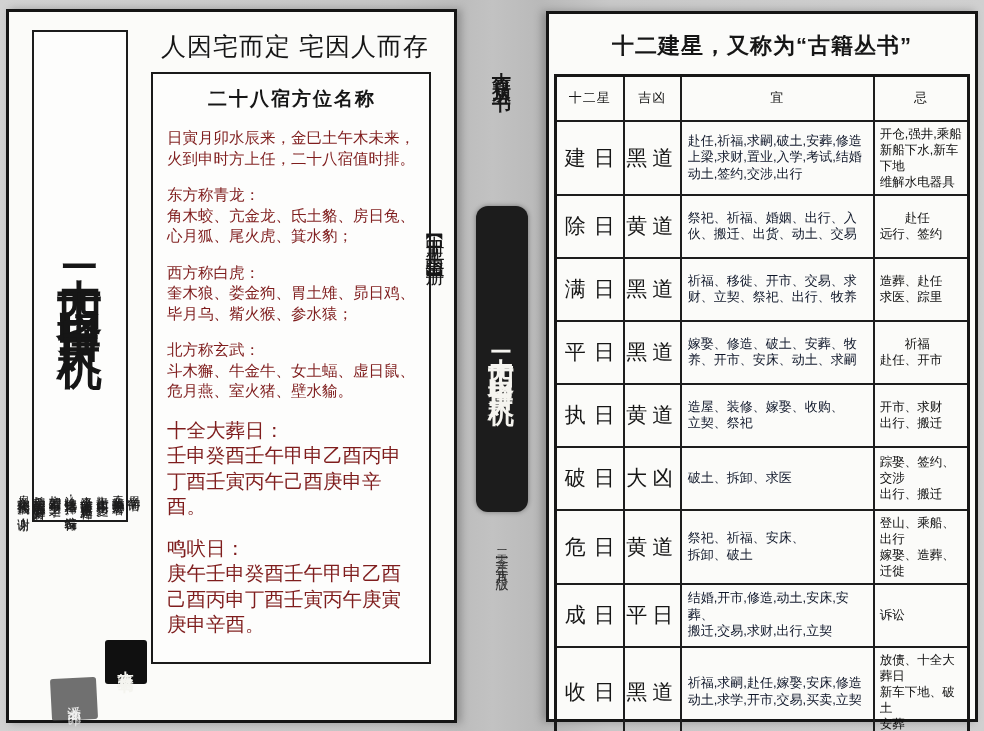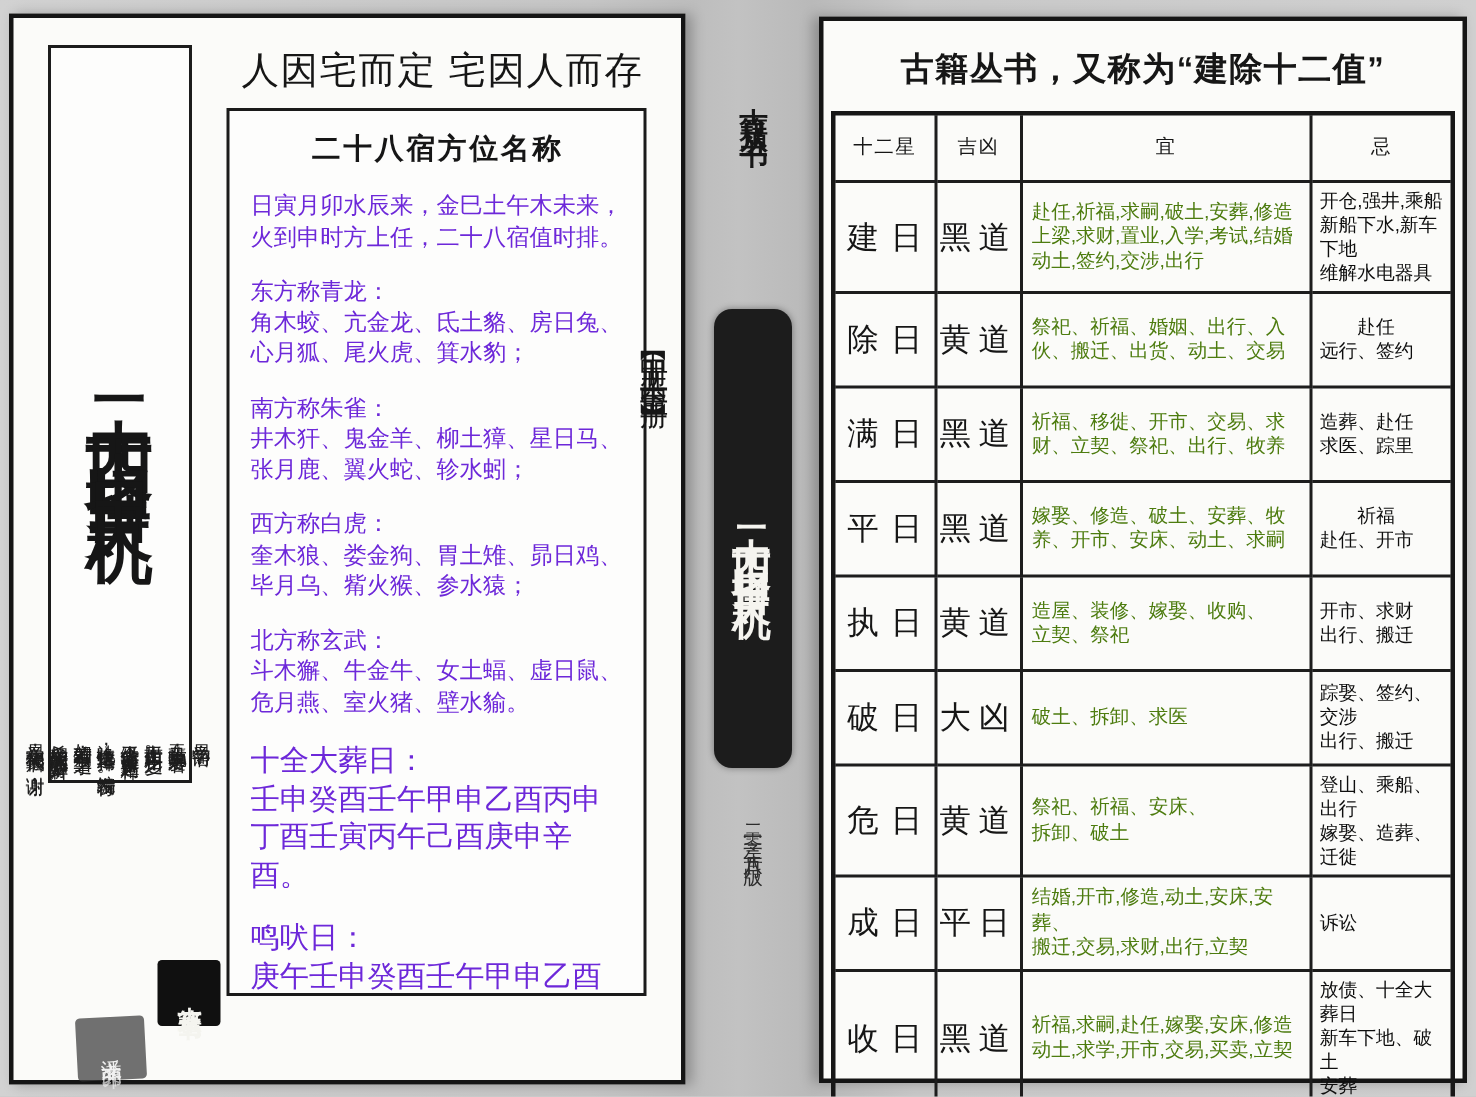--- a/index.html
+++ b/index.html
@@ -52,21 +52,21 @@
   }
 
   #star-box {
     position:absolute; left:142px; top:60px; width:280px; height:592px;
     border:2px solid #1a1a1a; padding:12px 12px 8px 14px; overflow:hidden;
     background:#fdfdfc;
   }
   #star-box-title { text-align:center; font-size:19px; font-weight:700;
     letter-spacing:2px; margin-bottom:12px; }
   #star-box .para { font-size:15.5px; line-height:20.5px; white-space:pre-line;
-    margin-bottom:14px; color:#6d28d9;margin-top:16px; }
+    margin-bottom:14px; color:#7f1d1d;margin-top:16px; }
   #star-box .para.large { font-size:19.5px; line-height:25.5px; margin-bottom:12px; }
 
   #volume-label {
     position:absolute; right:6px; top:208px; height:260px;
     font-size:19px; letter-spacing:4px; font-weight:500;
   }
 
   
   #spine { position:absolute; left:457px; top:0; width:89px; height:731px; }
   #spine-series { position:absolute; left:50%; transform:translateX(-50%); top:56px;
@@ -85,21 +85,21 @@
     letter-spacing:1px; white-space:nowrap; }
   #jianxing-table { margin:13px auto 0; border-collapse:collapse;
     border:3px solid #171717; table-layout:fixed; }
   #jianxing-table th, #jianxing-table td { border:2px solid #1d1d1d; vertical-align:middle; }
   #jianxing-table th { font-size:13px; font-weight:500; height:45px; letter-spacing:1px; }
   .col-star { width:67px; } .col-luck { width:57px; } .col-yi { width:193px; } .col-ji { width:95px; }
   .cell-star, .cell-luck { font-size:21px; text-align:center; letter-spacing:5px;
     font-weight:500; white-space:nowrap; }
   .cell-star { letter-spacing:8px; text-indent:8px; }
   .cell-yi { font-size:13px; line-height:16.5px; padding:4px 6px; white-space:pre-line;
-    color:#4d7c0f; }
+    color:#0f172a; }
   .cell-ji { font-size:12.5px; line-height:16px; padding:4px 5px; white-space:pre-wrap;
     color:#0e0e0e;margin-left:20px; }
   #jianxing-table tbody tr { height:63px; }
 </style>
 </head>
 <body>
 
 <div id="canvas">
 
   <div id="left-page" class="page">
@@ -127,23 +127,20 @@
     <div id="motto-header">人因宅而定 宅因人而存</div>
 
     <div id="star-box">
       <div id="star-box-title">二十八宿方位名称</div>
       <div>
           <p class="para">日寅月卯水辰来，金巳土午木未来，
 火到申时方上任，二十八宿值时排。</p>
           <p class="para">东方称青龙：
 角木蛟、亢金龙、氐土貉、房日兔、
 心月狐、尾火虎、箕水豹；</p>
-          <p class="para">南方称朱雀：
-井木犴、鬼金羊、柳土獐、星日马、
-张月鹿、翼火蛇、轸水蚓；</p>
           <p class="para">西方称白虎：
 奎木狼、娄金狗、胃土雉、昴日鸡、
 毕月乌、觜火猴、参水猿；</p>
           <p class="para">北方称玄武：
 斗木獬、牛金牛、女土蝠、虚日鼠、
 危月燕、室火猪、壁水貐。</p>
           <p class="para large">十全大葬日：
 壬申癸酉壬午甲申乙酉丙申
 丁酉壬寅丙午己酉庚申辛酉。</p>
           <p class="para large">鸣吠日：
@@ -158,21 +155,21 @@
 
   <div id="spine">
     <div id="spine-series" class="vtext">古籍丛书</div>
     <div id="spine-title-box" style="background: rgb(28, 28, 28);">
       <div class="t vtext" style="color: rgb(245, 244, 239);">二十四山择日天机</div>
     </div>
     <div id="spine-edition" class="vtext">二零二三年八月版</div>
   </div>
 
   <div id="right-page" class="page">
-    <div id="right-title">古籍丛书，又称为“建除十二值”</div>
+    <div id="right-title">十二建星，又称为“古籍丛书”</div>
 
     <table id="jianxing-table">
       <colgroup>
         <col class="col-star">
           <col class="col-luck">
           <col class="col-yi">
           <col class="col-ji">
       </colgroup>
       <thead>
         <tr>

